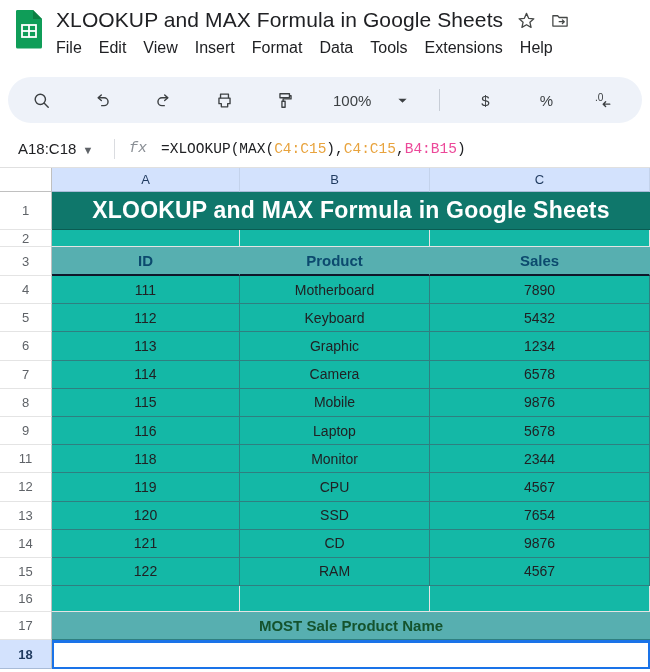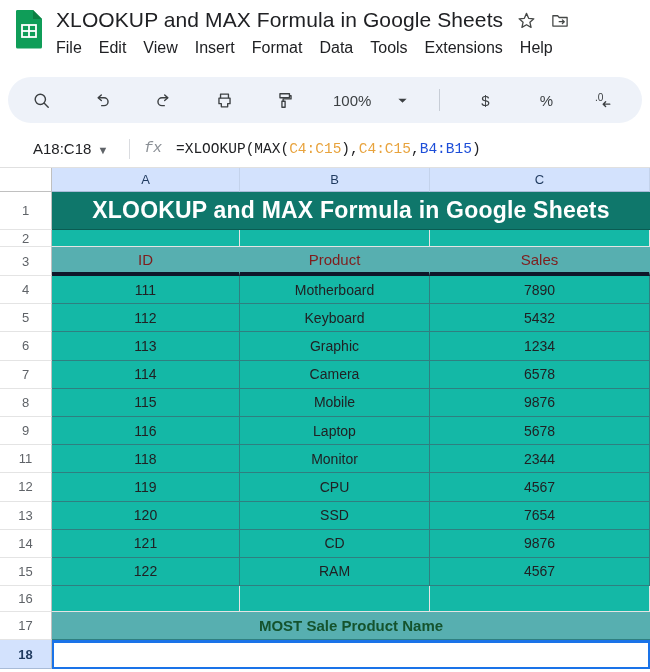--- a/index.html
+++ b/index.html
@@ -80,39 +80,39 @@
   }
   .tb-123 { color: #5f6368; font-size: 14px; margin-right: 2px; }
   .tb-font { font-size: 16px; color: #3c4043; padding: 0 8px; margin-right: 4px; }
 
   
   .formulabar {
     height: 38px;
     display: flex;
     align-items: center;
     border-bottom: 1px solid #e0e0e0;
-    padding-left: 33px;
+    padding-left: 18px;
   }
   .namebox {
     width: 92px;
     font-size: 15px;
     color: #202124;
   }
   .namebox-caret { color: #5f6368; font-size: 11px; margin-left: 2px; }
   .fb-sep { width: 1px; height: 20px; background: #dadce0; margin: 0 14px 0 4px; }
   .fx { color: #8a8f95; font-style: italic; font-size: 15px; font-family: Liberation Mono, monospace; }
   .formula {
     margin-left: 14px;
     font-family: "Liberation Mono", monospace;
     font-size: 14.5px;
     color: #202124;
     white-space: nowrap;
   }
   .ref-orange { color: #e8a33d; }
-  .ref-purple { color: #1d4ed8; }
+  .ref-purple { color: #ec4899; }
 
   
   .grid { position: relative; width: 650px; }
   .colhead-row { display: flex; height: 24px; }
   .corner {
     width: 52px;
     flex: 0 0 52px;
     background: #ffffff;
     border-right: 1px solid #c0c0c0;
     border-bottom: 1px solid #c0c0c0;
@@ -177,25 +177,25 @@
     letter-spacing: .2px;
     border-bottom: 1px solid #0a5c52;
   }
   .r-blank2 { height: 17px; }
   .r-blank2 .cell { border-bottom: 1px solid #e4e4e4; }
 
   
   .r-head { height: 29px; }
   .hcell {
     background: #57afb0;
-    color: #7f1d1d;
-    font-weight: normal;
+    color: #0c4a6e;
+    font-weight: bold;
     font-size: 15px;
     border-right: 1px solid #57afb0;
-    border-bottom: 4px solid #0f172a;
+    border-bottom: 2px solid #0f172a;
     display: flex;
     align-items: center;
     justify-content: center;
   }
 
   
   .r-data { height: 28.2px; }
   .r-data .cell { border-right: 1px solid #2f7f80; border-bottom: 1px solid #2f7f80; }
   .r-data .cell:first-of-type { border-left: 1px solid #2f7f80; }
 

